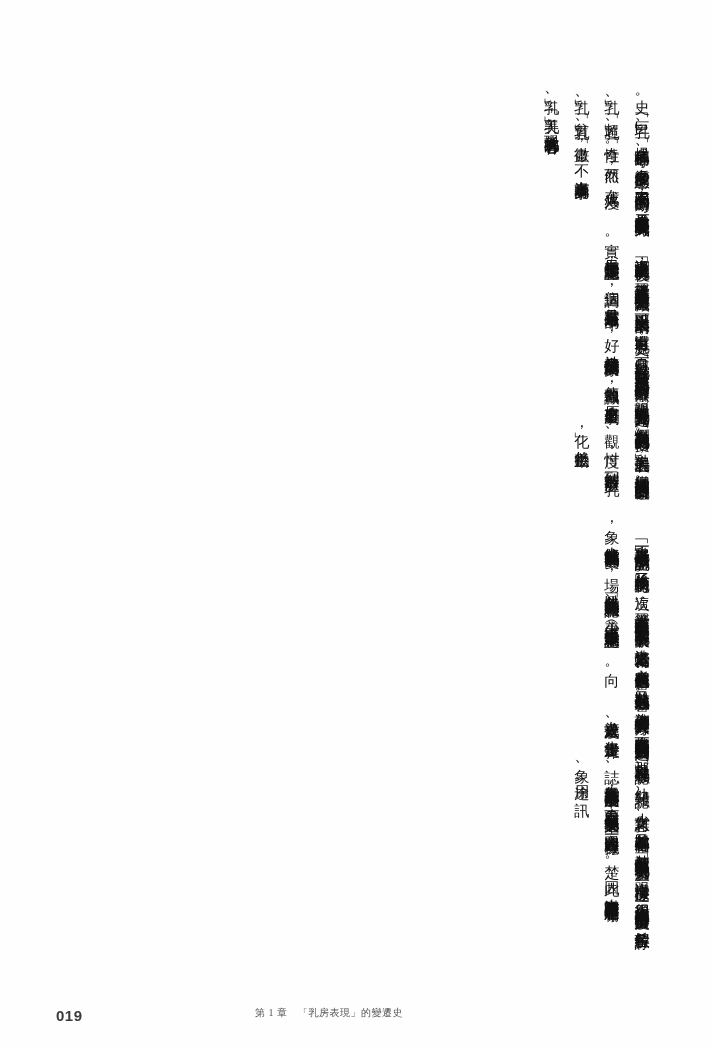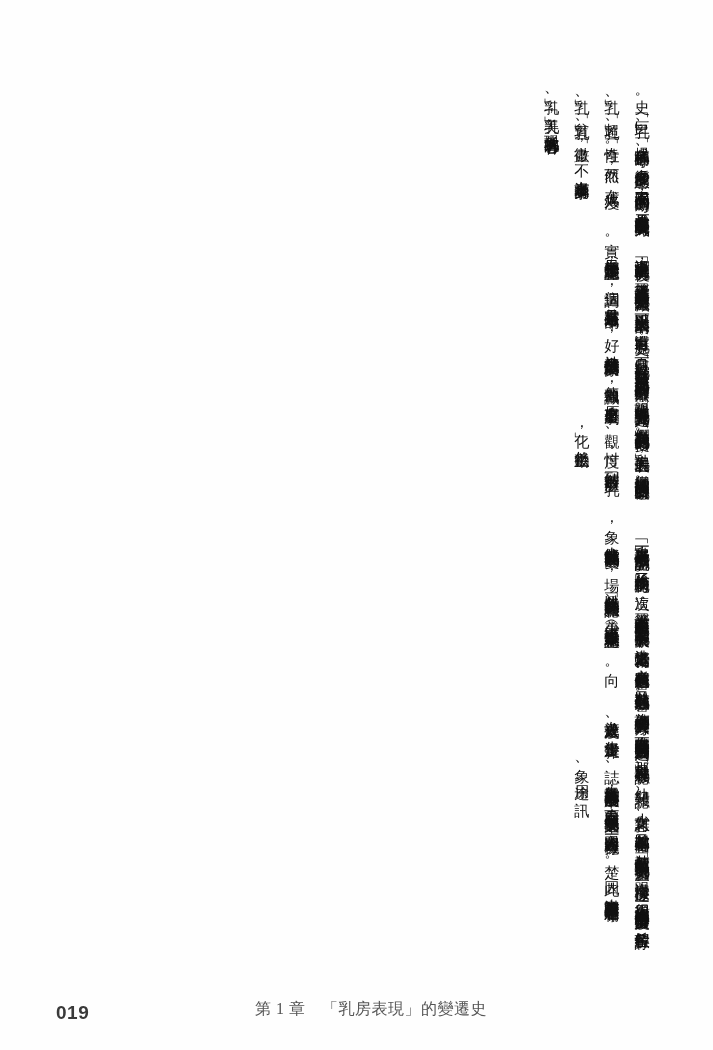--- a/index.html
+++ b/index.html
@@ -65,29 +65,29 @@
     bottom: 26px;
     width: 713px;
     height: 32px;
   }
   #folio {
     position: absolute;
     left: 56px;
     bottom: 0;
     font-family: "Liberation Sans", sans-serif;
     font-weight: bold;
-    font-size: 19px;
+    font-size: 15px;
     color: #3a3a3a;
     letter-spacing: 0.5px;
   }
   #running-head {
     position: absolute;
     left: 255px;
     bottom: 4px;
-    font-size: 16px;
+    font-size: 10px;
     color: #555555;
     letter-spacing: 0.5px;
     white-space: nowrap;
   }
 </style>
 </head>
 <body>
 
 <div id="page">
 

